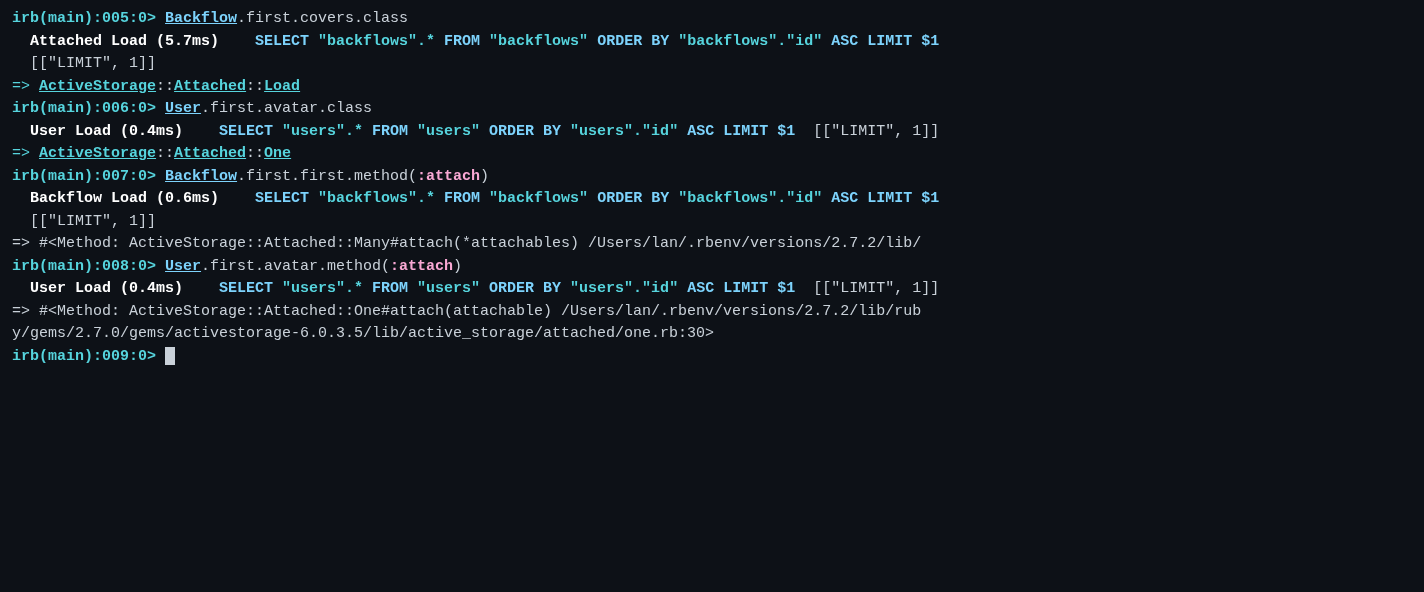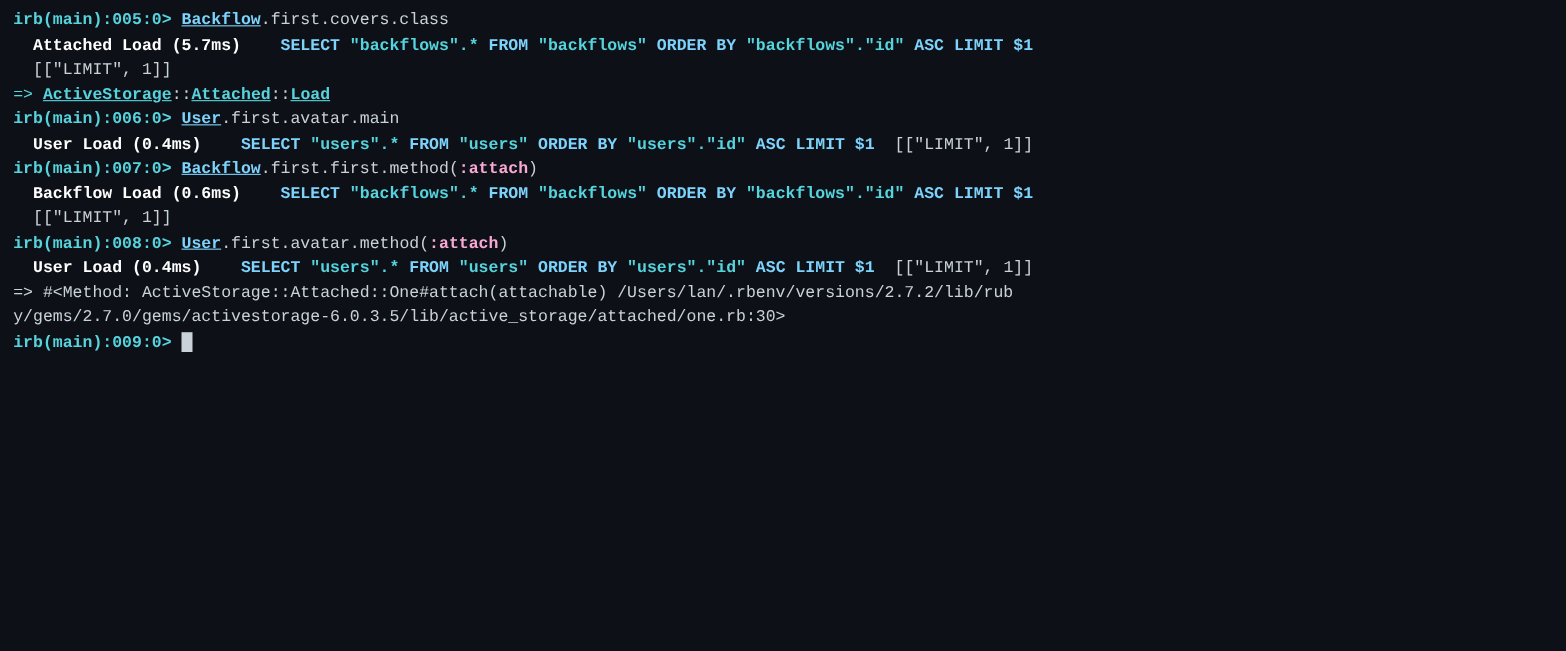--- a/index.html
+++ b/index.html
@@ -55,31 +55,33 @@
 <div class="terminal">
 
   <div class="line"><span class="bold-cyan">irb(main):005:0&gt; </span><span class="bold-blue underline">Backflow</span><span class="white">.first.covers.class</span></div>
 
   <div class="line"><span class="bold-white">  Attached Load (5.7ms)  </span><span class="bold-blue">  SELECT </span><span class="bold-cyan">"backflows".*</span><span class="bold-blue"> FROM </span><span class="bold-cyan">"backflows"</span><span class="bold-blue"> ORDER BY </span><span class="bold-cyan">"backflows"."id"</span><span class="bold-blue"> ASC LIMIT $1</span></div>
 
   <div class="line"><span class="white">  [["LIMIT", 1]]</span></div>
 
   <div class="line"><span class="arrow">=&gt; </span><span class="bold-cyan underline">ActiveStorage</span><span class="white">::</span><span class="bold-cyan underline">Attached</span><span class="white">::</span><span class="bold-cyan underline">Load</span></div>
 
-  <div class="line"><span class="bold-cyan">irb(main):006:0&gt; </span><span class="bold-blue underline">User</span><span class="white">.first.avatar.main</span></div>
+  <div class="line"><span class="bold-cyan">irb(main):006:0&gt; </span><span class="bold-blue underline">User</span><span class="white">.first.avatar.class</span></div>
 
   <div class="line"><span class="bold-white">  User Load (0.4ms)  </span><span class="bold-blue">  SELECT </span><span class="bold-cyan">"users".*</span><span class="bold-blue"> FROM </span><span class="bold-cyan">"users"</span><span class="bold-blue"> ORDER BY </span><span class="bold-cyan">"users"."id"</span><span class="bold-blue"> ASC LIMIT $1</span><span class="white">  [["LIMIT", 1]]</span></div>
 
+  <div class="line"><span class="arrow">=&gt; </span><span class="bold-cyan underline">ActiveStorage</span><span class="white">::</span><span class="bold-cyan underline">Attached</span><span class="white">::</span><span class="bold-cyan underline">One</span></div>
 
   <div class="line"><span class="bold-cyan">irb(main):007:0&gt; </span><span class="bold-blue underline">Backflow</span><span class="white">.first.first.method(</span><span class="yellow">:attach</span><span class="white">)</span></div>
 
   <div class="line"><span class="bold-white">  Backflow Load (0.6ms)  </span><span class="bold-blue">  SELECT </span><span class="bold-cyan">"backflows".*</span><span class="bold-blue"> FROM </span><span class="bold-cyan">"backflows"</span><span class="bold-blue"> ORDER BY </span><span class="bold-cyan">"backflows"."id"</span><span class="bold-blue"> ASC LIMIT $1</span></div>
 
   <div class="line"><span class="white">  [["LIMIT", 1]]</span></div>
 
+  <div class="line"><span class="white">=&gt; #&lt;Method: ActiveStorage::Attached::Many#attach(*attachables) /Users/lan/.rbenv/versions/2.7.2/lib/</span></div>
 
 
   <div class="line"><span class="bold-cyan">irb(main):008:0&gt; </span><span class="bold-blue underline">User</span><span class="white">.first.avatar.method(</span><span class="yellow">:attach</span><span class="white">)</span></div>
 
   <div class="line"><span class="bold-white">  User Load (0.4ms)  </span><span class="bold-blue">  SELECT </span><span class="bold-cyan">"users".*</span><span class="bold-blue"> FROM </span><span class="bold-cyan">"users"</span><span class="bold-blue"> ORDER BY </span><span class="bold-cyan">"users"."id"</span><span class="bold-blue"> ASC LIMIT $1</span><span class="white">  [["LIMIT", 1]]</span></div>
 
   <div class="line"><span class="white">=&gt; #&lt;Method: ActiveStorage::Attached::One#attach(attachable) /Users/lan/.rbenv/versions/2.7.2/lib/rub</span></div>
 
   <div class="line"><span class="white">y/gems/2.7.0/gems/activestorage-6.0.3.5/lib/active_storage/attached/one.rb:30&gt;</span></div>
 

